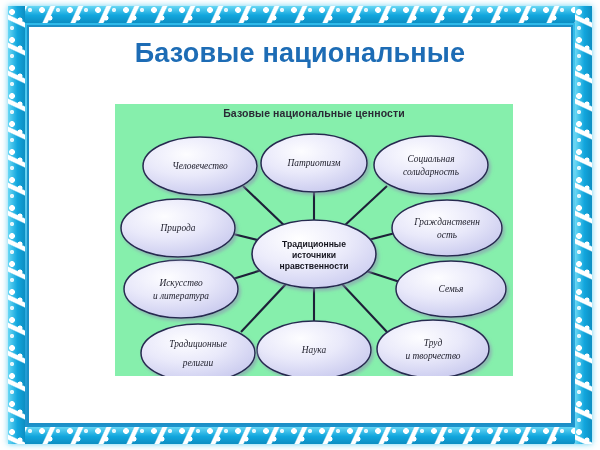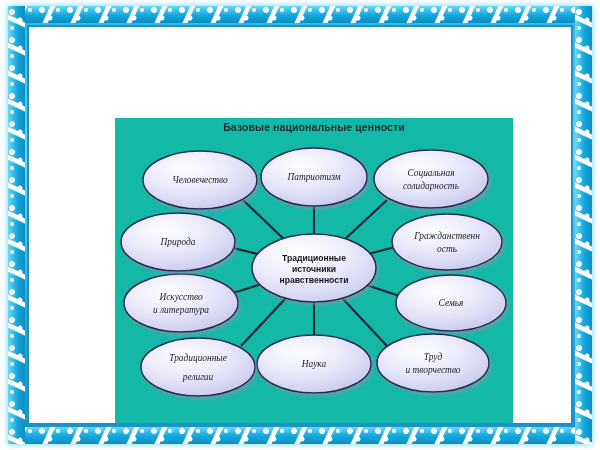--- a/index.html
+++ b/index.html
@@ -91,24 +91,24 @@
     line-height: 1.22;
     color: #1d6cb5;
     letter-spacing: 0.2px;
     text-shadow: 0.6px 0.6px 0 rgba(255,255,255,.7);
   }
 
   
   .diagram {
     position: absolute;
     left: 86px;
-    top: 91px;
+    top: 77px;
     width: 398px;
-    height: 308px;
-    background: #14b8a6;
+    height: 272px;
+    background: #86efac;
     overflow: hidden;
   }
   .diagram-heading {
     position: absolute;
     left: 0; right: 0;
     top: 3px;
     text-align: center;
     font-size: 10.5px;
     font-weight: bold;
     color: #2a2a35;
@@ -144,20 +144,21 @@
   <div class="frame-outer">
     <div class="frame-band orn-h band-top"></div>
     <div class="frame-band orn-h band-bottom"></div>
     <div class="frame-band orn-v band-left"></div>
     <div class="frame-band orn-v band-right"></div>
     <div class="frame-inner-line"></div>
 
     <div class="slide-canvas">
 
       <div class="slide-title">
+        <div>Базовые национальные</div>
       </div>
 
       <div class="diagram">
         <div class="diagram-heading">Базовые национальные ценности</div>
 
         <svg viewBox="0 0 398 284" xmlns="http://www.w3.org/2000/svg">
           <defs>
             <radialGradient id="nodeGrad" cx="38%" cy="30%" r="82%">
               <stop offset="0%" stop-color="#fdfdff"></stop>
               <stop offset="45%" stop-color="#e9e9fa"></stop>

